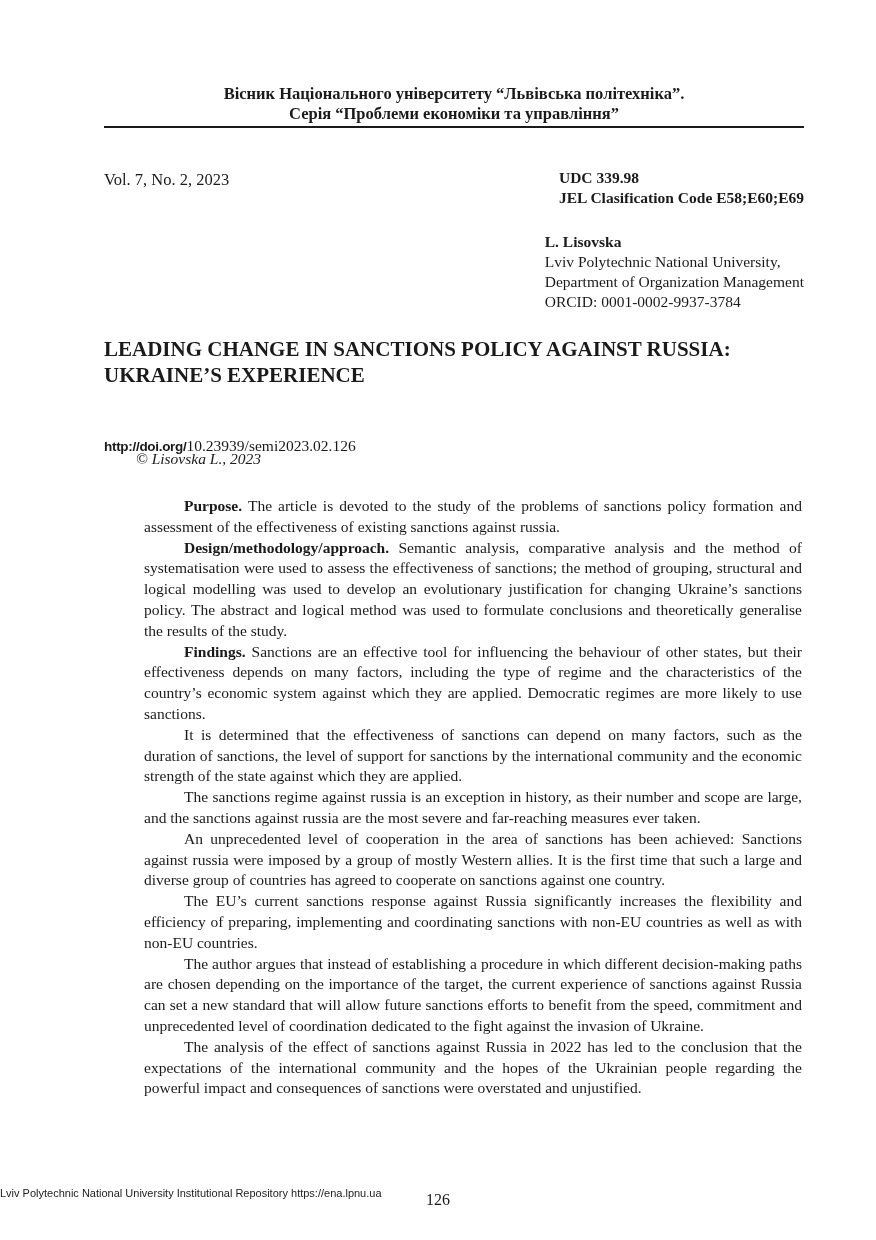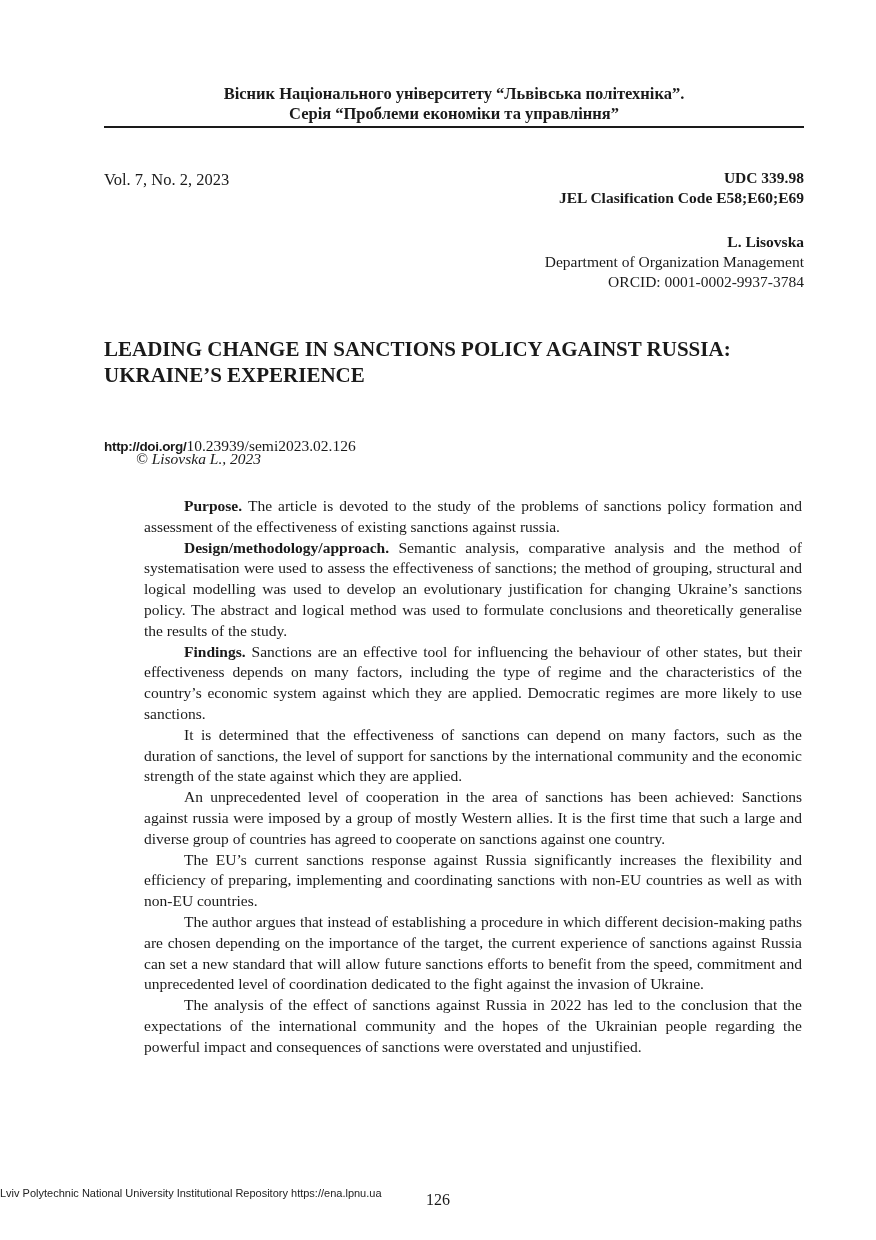--- a/index.html
+++ b/index.html
@@ -3,21 +3,21 @@
 <meta charset="utf-8">
 <style>
   html, body { margin: 0; padding: 0; background: #ffffff; }
   body { width: 876px; height: 1240px; position: relative; overflow: hidden;
          font-family: "Liberation Serif", "DejaVu Serif", serif; color: #1a1a1a; }
   .abs { position: absolute; }
   .journal-header { left: 104px; width: 700px; top: 84px; text-align: center;
                     font-weight: bold; font-size: 16.5px; line-height: 20px; }
   .rule { left: 104px; width: 700px; top: 126px; height: 0; border-top: 2px solid #1a1a1a; }
   .vol { left: 104px; top: 129px; font-size: 16.5px; line-height: 20px; margin-top: 41px; }
-  .meta { right: 72px; text-align: right; font-size: 15.5px; line-height: 20px; }
+  .meta { right: 72px; font-size: 15.5px; line-height: 20px; }
   .meta .b { font-weight: bold; }
   .udc { top: 168px; }
   .author { top: 232px; }
   .title { left: 104px; width: 700px; top: 336px; text-align: left;
            font-weight: bold; font-size: 21px; line-height: 26px; }
   .doi { left: 104px; top: 410px; font-size: 15.5px; line-height: 20px; margin-top: 26px; }
   .doi .pre { font-family: "Liberation Sans", sans-serif; font-weight: bold; font-size: 13.5px; letter-spacing: -0.3px; }
   .copy { left: 104px; top: 449px; font-size: 15.5px; line-height: 20px; font-style: italic; margin-left: 32px; }
   .abstract { left: 144px; width: 658px; top: 496px; font-size: 15.5px; line-height: 20.8px;
               text-align: justify; }
@@ -37,38 +37,40 @@
 <div class="abs rule"></div>
 <div class="abs vol">Vol. 7, No. 2, 2023</div>
 
 <div class="abs meta udc">
   <div class="b">UDC 339.98</div>
   <div class="b"><span>JEL Clasification Code </span><span>E58;E60;E69</span></div>
 </div>
 
 <div class="abs meta author">
   <div class="b">L. Lisovska</div>
+  <div>Lviv Polytechnic National University,</div>
   <div>Department of Organization Management</div>
   <div>ORCID: 0001-0002-9937-3784</div>
 </div>
 
 <div class="abs title">
   <div>LEADING CHANGE IN SANCTIONS POLICY AGAINST RUSSIA:</div>
   <div>UKRAINE’S EXPERIENCE</div>
 </div>
 
 <div class="abs doi"><span class="pre">http://doi.org/</span><span>10.23939/semi2023.02.126</span></div>
 
 <div class="abs copy">© Lisovska L., 2023</div>
 
 <div class="abs abstract" id="abstract">
     <p><span class="lbl">Purpose.</span><span> The article is devoted to the study of the problems of sanctions policy formation and assessment of the effectiveness of existing sanctions against russia.</span></p>
     <p><span class="lbl">Design/methodology/approach.</span><span> Semantic analysis, comparative analysis and the method of systematisation were used to assess the effectiveness of sanctions; the method of grouping, structural and logical modelling was used to develop an evolutionary justification for changing Ukraine’s sanctions policy. The abstract and logical method was used to formulate conclusions and theoretically generalise the results of the study.</span></p>
     <p><span class="lbl">Findings.</span><span> Sanctions are an effective tool for influencing the behaviour of other states, but their effectiveness depends on many factors, including the type of regime and the characteristics of the country’s economic system against which they are applied. Democratic regimes are more likely to use sanctions.</span></p>
     <p><span>It is determined that the effectiveness of sanctions can depend on many factors, such as the duration of sanctions, the level of support for sanctions by the international community and the economic strength of the state against which they are applied.</span></p>
+    <p><span>The sanctions regime against russia is an exception in history, as their number and scope are large, and the sanctions against russia are the most severe and far-reaching measures ever taken.</span></p>
     <p><span>An unprecedented level of cooperation in the area of sanctions has been achieved: Sanctions against russia were imposed by a group of mostly Western allies. It is the first time that such a large and diverse group of countries has agreed to cooperate on sanctions against one country.</span></p>
     <p><span>The EU’s current sanctions response against Russia significantly increases the flexibility and efficiency of preparing, implementing and coordinating sanctions with non-EU countries as well as with non-EU countries.</span></p>
     <p><span>The author argues that instead of establishing a procedure in which different decision-making paths are chosen depending on the importance of the target, the current experience of sanctions against Russia can set a new standard that will allow future sanctions efforts to benefit from the speed, commitment and unprecedented level of coordination dedicated to the fight against the invasion of Ukraine.</span></p>
     <p><span>The analysis of the effect of sanctions against Russia in 2022 has led to the conclusion that the expectations of the international community and the hopes of the Ukrainian people regarding the powerful impact and consequences of sanctions were overstated and unjustified.</span></p>
   </div>
 
 <div class="abs page-num">126</div>
 <div class="abs footer">Lviv Polytechnic National University Institutional Repository https://ena.lpnu.ua</div>
 
 </body></html>

